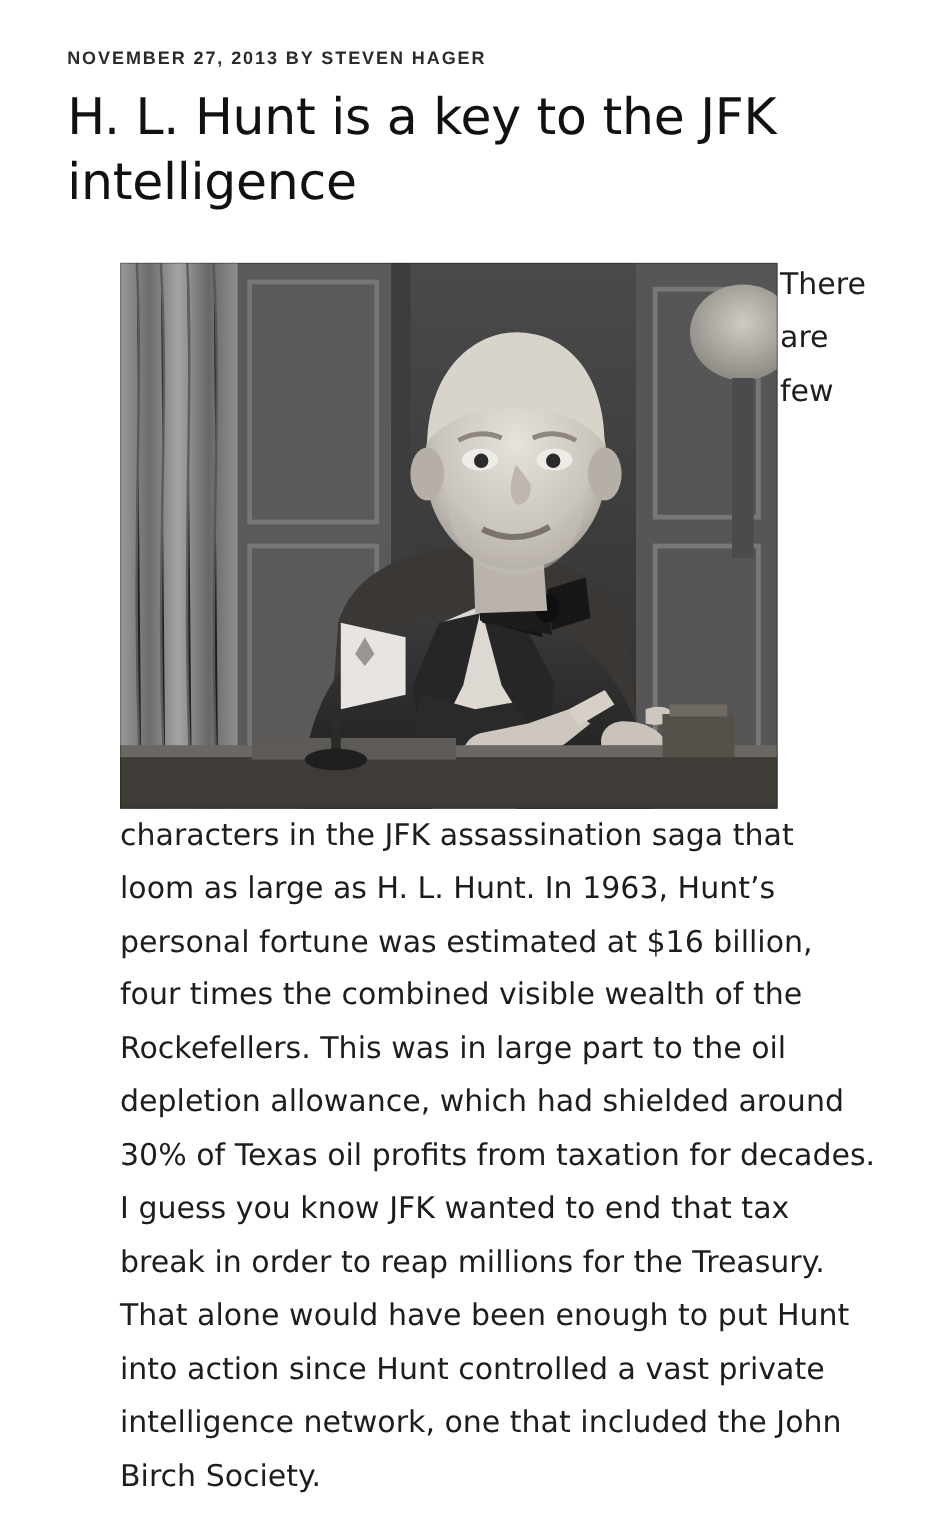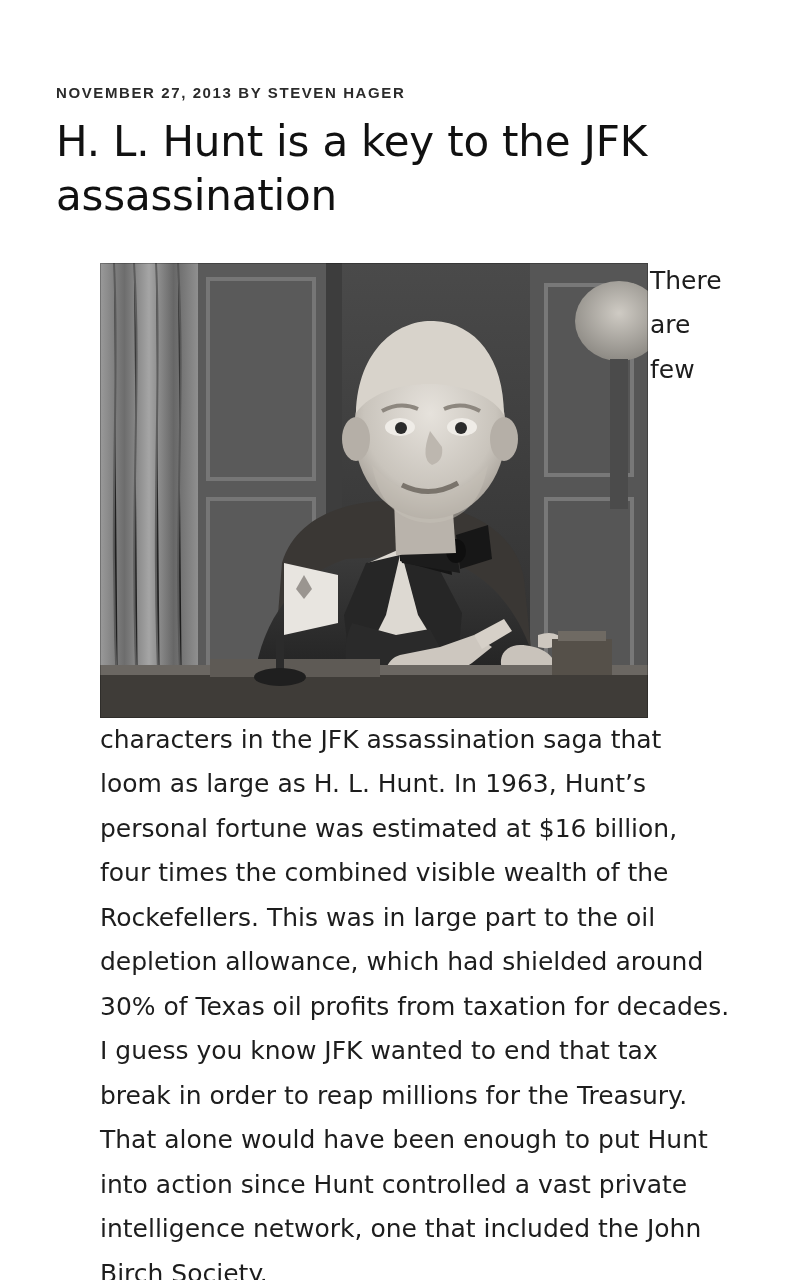--- a/index.html
+++ b/index.html
@@ -11,21 +11,21 @@
     width: 786px;
     height: 1280px;
     font-family: "Liberation Sans", sans-serif;
     color: #1a1a1a;
     overflow: hidden;
   }
   .page {
     width: 786px;
     height: 1204px;
     box-sizing: border-box;
-    padding: 84px 56px 0 56px;
+    padding: 40px 56px 0 56px;
     position: relative;
   }
   .post-meta {
     font-size: 15px;
     font-weight: bold;
     letter-spacing: 1.6px;
     color: #2b2b2b;
     text-transform: uppercase;
     margin: 0 0 14px 0;
     font-family: "Liberation Sans", sans-serif;
@@ -67,21 +67,21 @@
 <body>
 
 <div class="page">
 
   <div class="post-meta">
     <span>NOVEMBER 27, 2013</span>
     <span class="byword">BY</span>
     <span>STEVEN HAGER</span>
   </div>
 
-  <h1 class="post-title">H. L. Hunt is a key to the JFK assassination</h1>
+  <h1 class="post-title">H. L. Hunt is a key to the JFK intelligence</h1>
 
   <div class="article-body">
 
     <div class="figure">
       <svg width="548" height="455" viewBox="0 0 548 455" xmlns="http://www.w3.org/2000/svg" role="img">
         <defs>
           <linearGradient id="wallG" x1="0" y1="0" x2="0" y2="1">
             <stop offset="0%" stop-color="#4a4a4a"></stop>
             <stop offset="100%" stop-color="#2e2e2e"></stop>
           </linearGradient>

